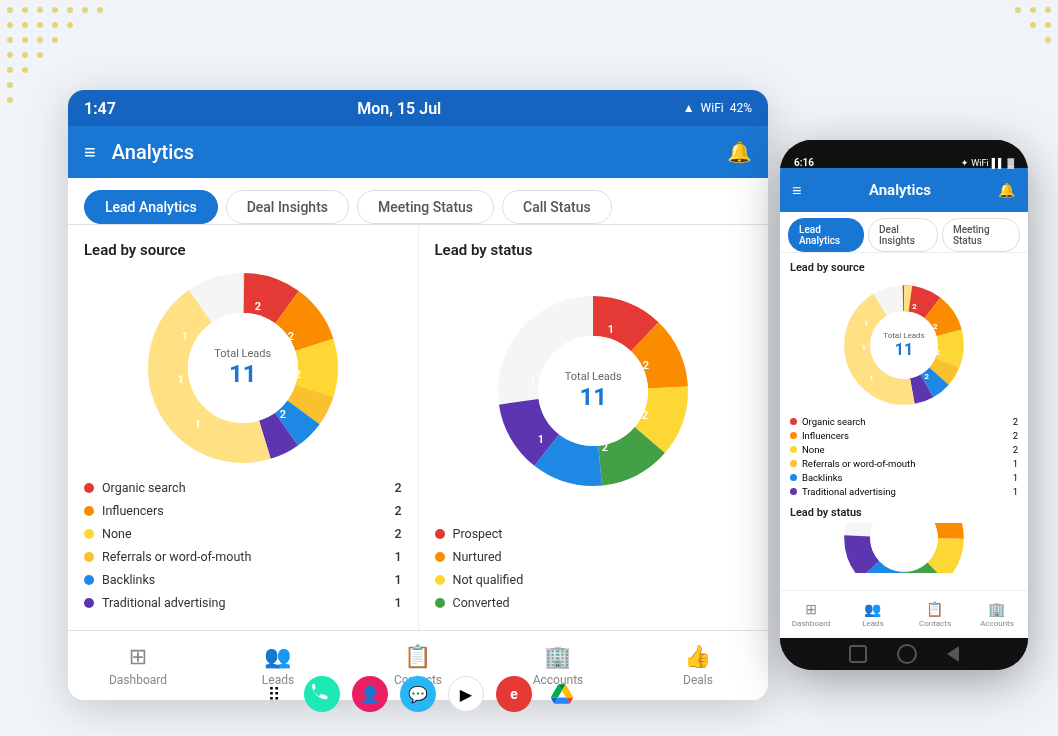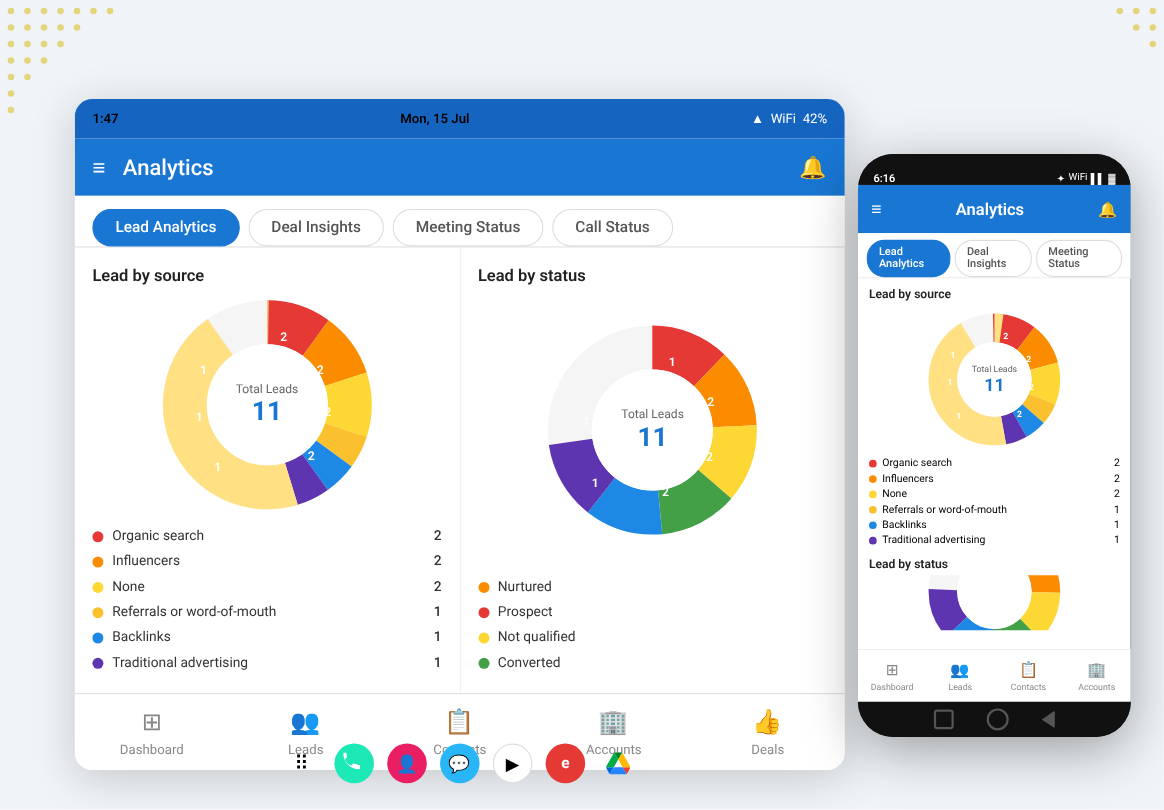--- a/index.html
+++ b/index.html
@@ -39,22 +39,22 @@
     
     .tablet-status-bar {
       background: #1565c0;
       display: flex;
       align-items: center;
       justify-content: space-between;
       padding: 6px 16px;
       height: 36px;
     }
     .tablet-status-bar .time {
-      color: #000000;
-      font-size: 12px;
+      color: #ffffff;
+      font-size: 16px;
       font-weight: 600;
     }
     .tablet-status-bar .icons {
       display: flex;
       align-items: center;
       gap: 6px;
       color: #fff;
       font-size: 12px;
     }
 
@@ -622,28 +622,28 @@
             </svg>
             <div class="donut-center">
               <div class="label">Total Leads</div>
               <div class="number">11</div>
             </div>
           </div>
         </div>
         <div class="legend">
           <div class="legend-item">
             <div class="legend-item-left">
+              <div class="legend-dot" style="background:#e53935;"></div>
+              <span>Prospect</span>
+            </div>
+          </div>
+          <div class="legend-item">
+            <div class="legend-item-left">
               <div class="legend-dot" style="background:#fb8c00;"></div>
               <span>Nurtured</span>
-            </div>
-          </div>
-          <div class="legend-item">
-            <div class="legend-item-left">
-              <div class="legend-dot" style="background:#e53935;"></div>
-              <span>Prospect</span>
             </div>
           </div>
           <div class="legend-item">
             <div class="legend-item-left">
               <div class="legend-dot" style="background:#fdd835;"></div>
               <span>Not qualified</span>
             </div>
           </div>
           <div class="legend-item">
             <div class="legend-item-left">

